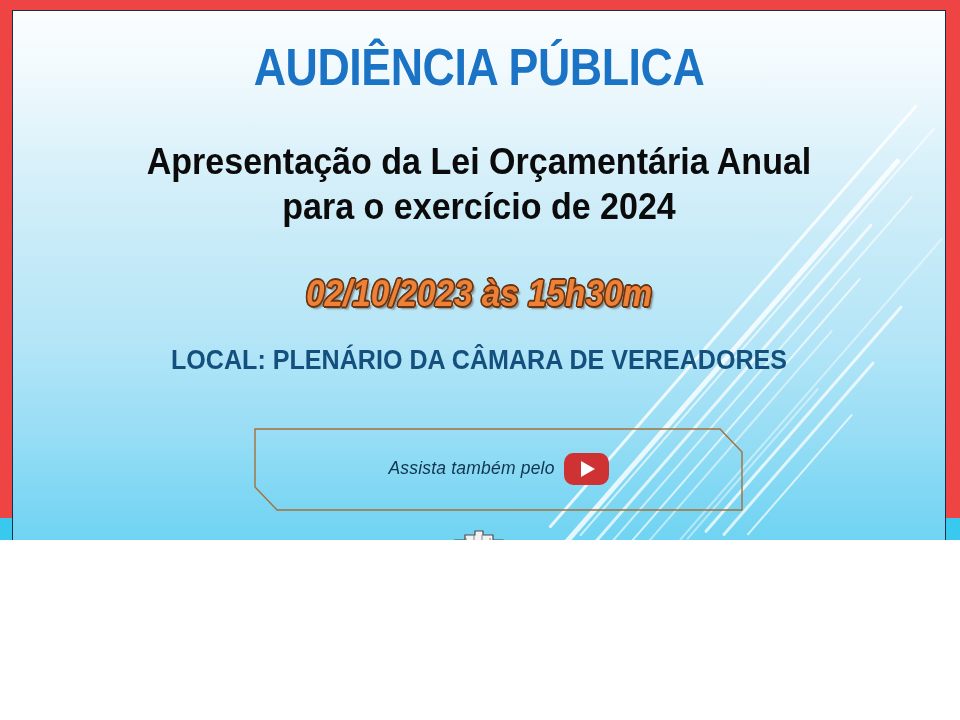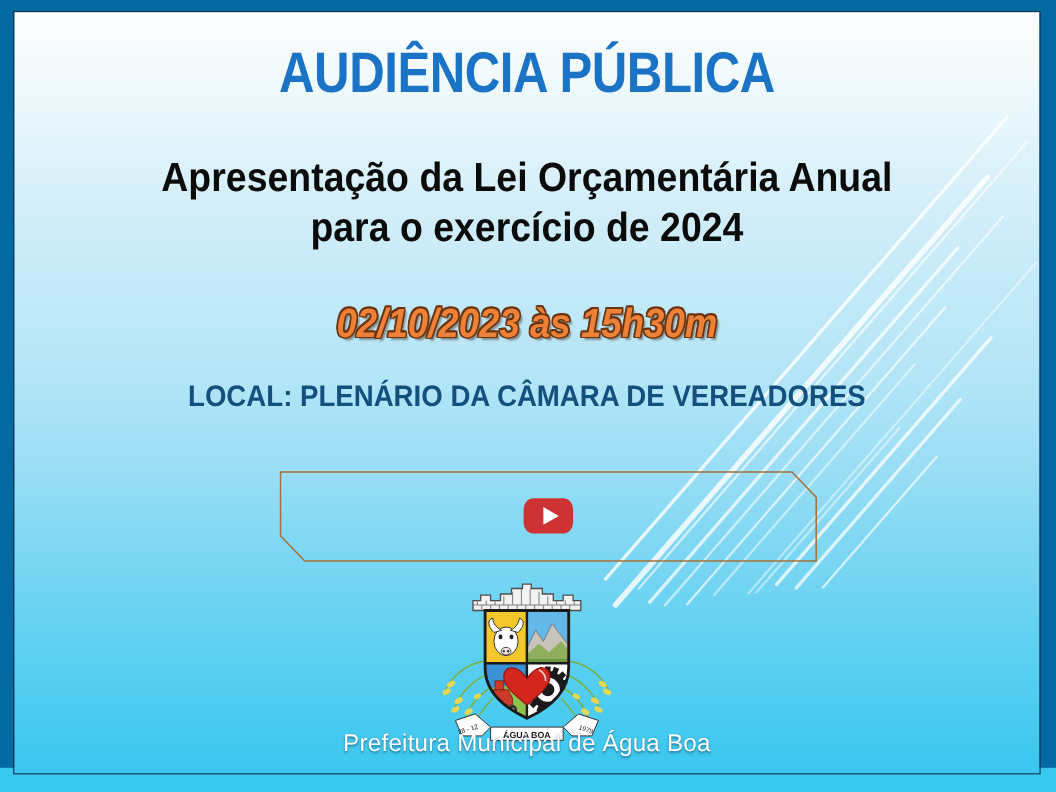--- a/index.html
+++ b/index.html
@@ -6,22 +6,22 @@
   html,body{margin:0;padding:0;}
   body{
     width:960px;height:720px;overflow:hidden;
     background:#ffffff;
     font-family:"Liberation Sans","DejaVu Sans",sans-serif;
   }
 
   
   #slide{
     position:relative;
-    width:960px;height:720px;
-    background:#0369a1;
+    width:960px;height:540px;
+    background:#ef4444;
     overflow:hidden;
   }
   
   #bleed-bottom{
     position:absolute;left:0;right:0;bottom:0;height:22px;
     background:#39c9ef;
   }
 
   #frame{
     position:absolute;
@@ -207,20 +207,21 @@
     <div id="datetime" class="center">02/10/2023 às 15h30m</div>
 
     <div id="local" class="center">LOCAL: PLENÁRIO DA CÂMARA DE VEREADORES</div>
 
     <div id="callout">
       <svg viewBox="0 0 489 83" preserveAspectRatio="none">
         <polygon points="1,1 466,1 488,24 488,82 23,82 1,59" fill="none" stroke="#a5703a" stroke-width="1.4"></polygon>
       </svg>
       <div id="callout-inner">
         <div id="callout-row">
+          <span id="assista">Assista também pelo</span>
           <span id="yt-logo">
             <span class="tri"></span>
           </span>
         </div>
       </div>
     </div>
 
     <div id="crest">
       <svg viewBox="0 0 186 148" width="186" height="148">
         <defs>

